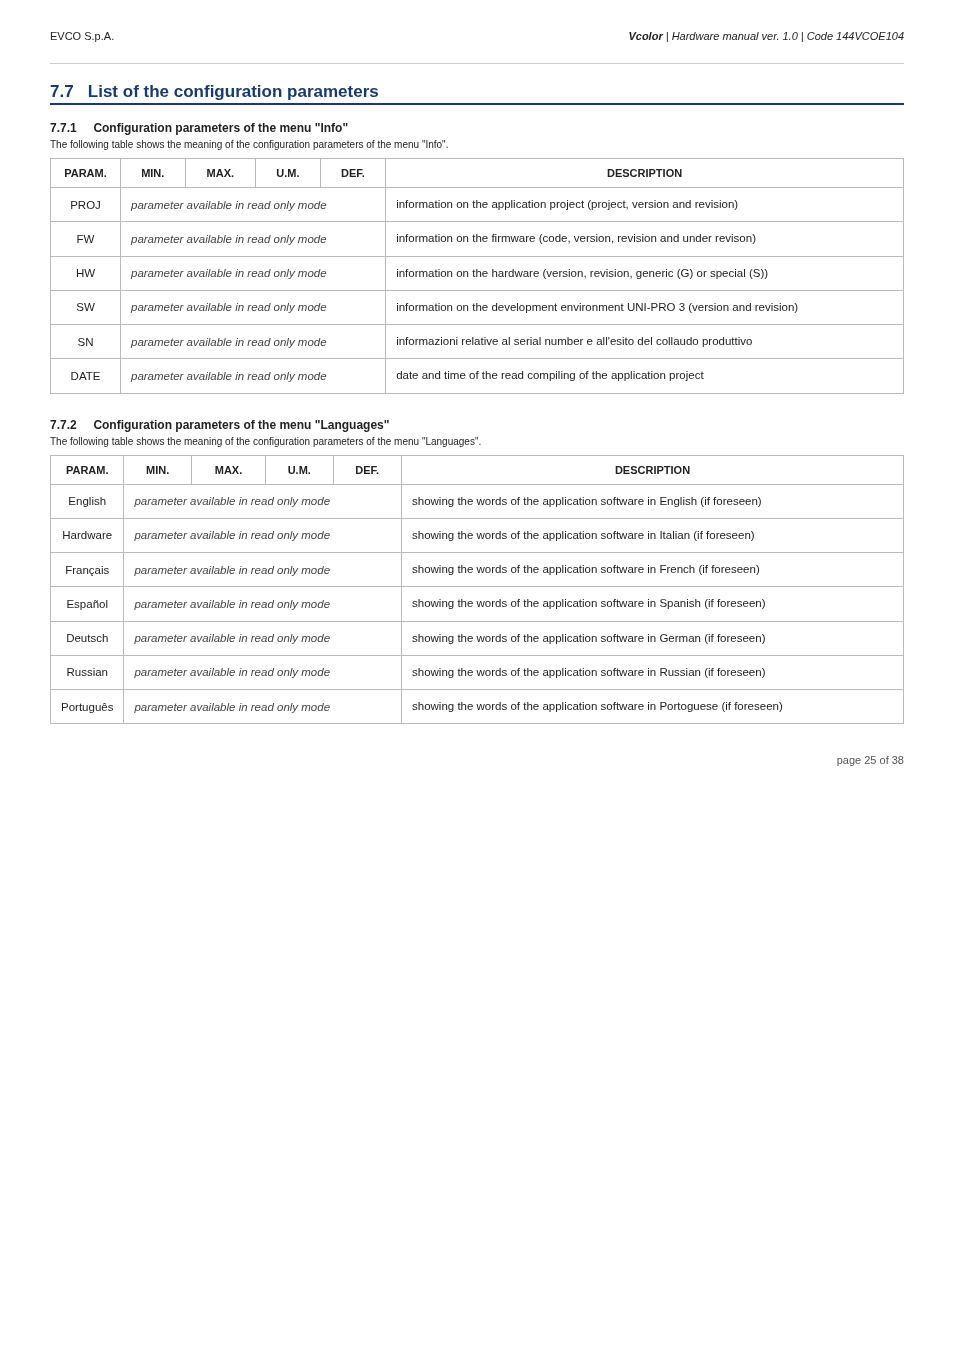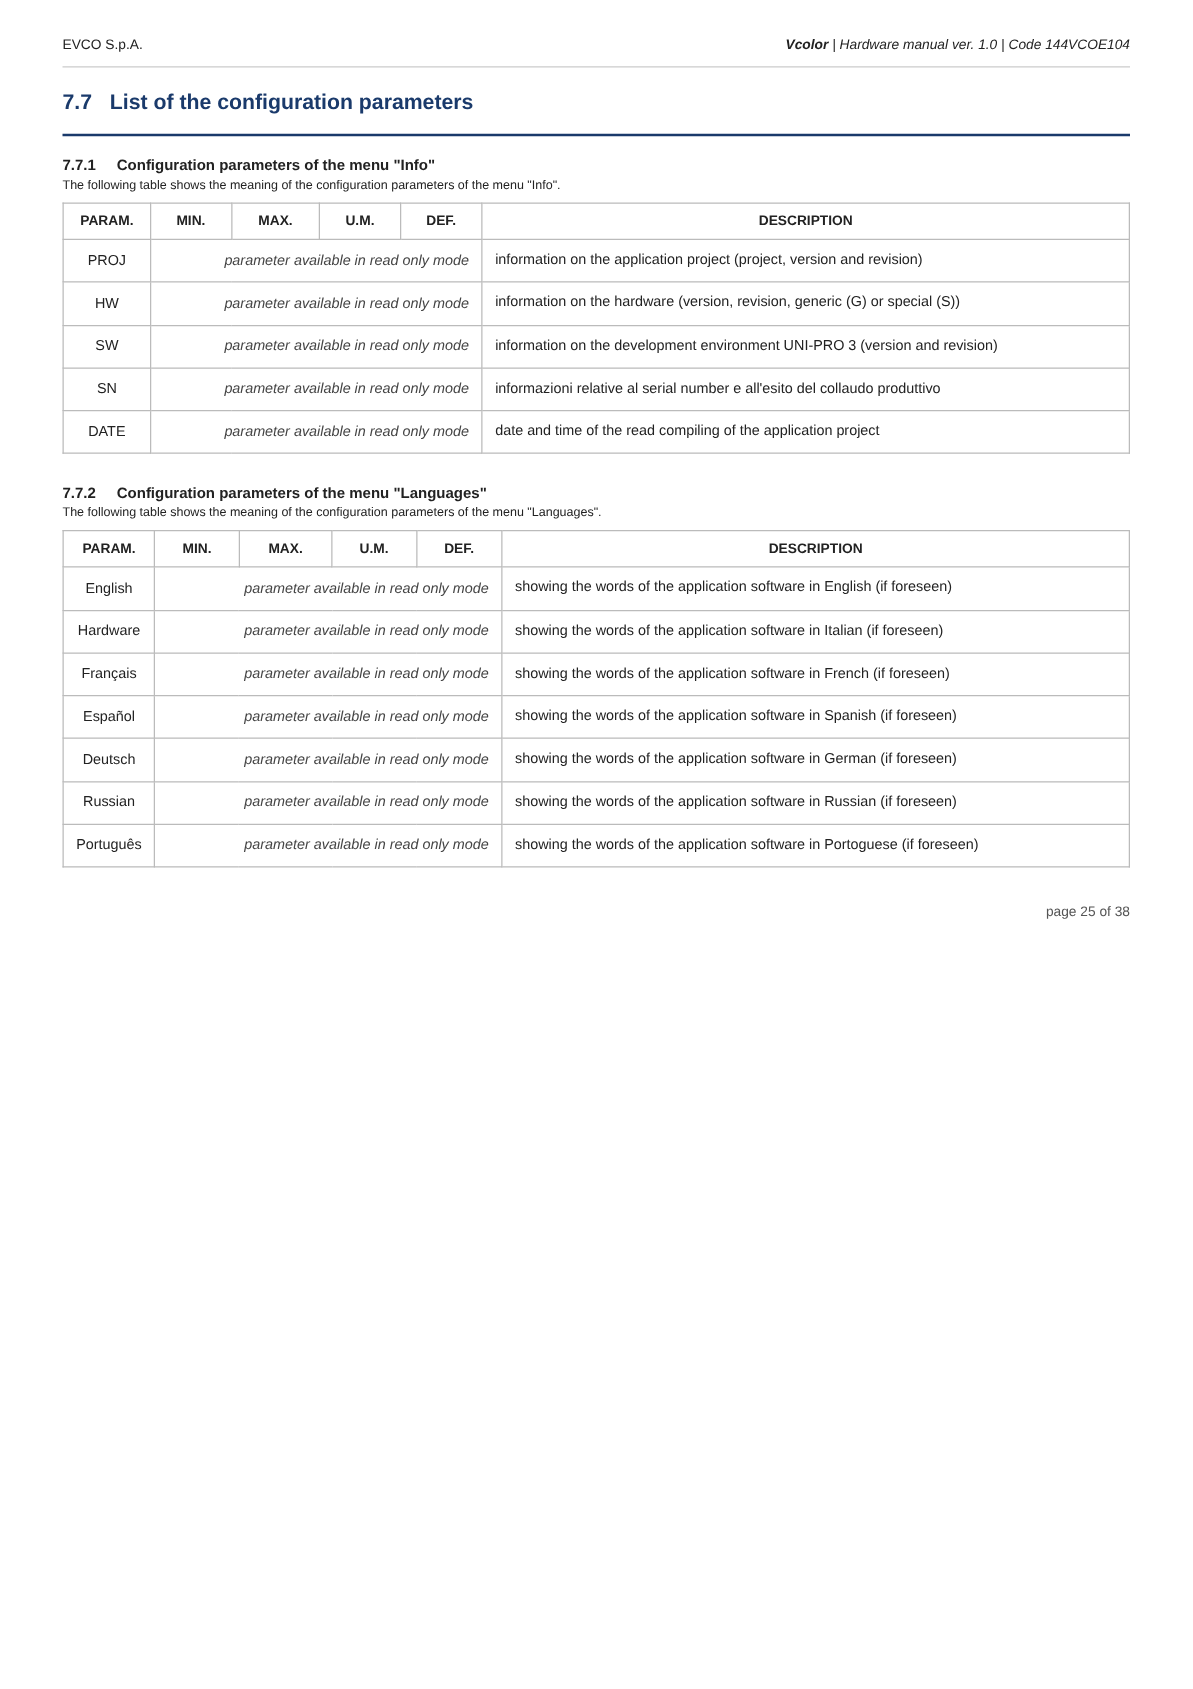--- a/index.html
+++ b/index.html
@@ -10,42 +10,42 @@
       background: #fff;
       width: 954px;
       min-height: 1351px;
       padding: 30px 50px 40px 50px;
     }
     .page-header {
       display: flex;
       justify-content: space-between;
       align-items: center;
       border-bottom: 1px solid #ccc;
-      padding-bottom: 11px;
+      padding-bottom: 21px;
       margin-bottom: 18px;
       font-size: 11px;
     }
     .page-header .company {
       font-weight: normal;
       font-size: 11px;
     }
     .page-header .doc-info {
       font-style: italic;
       font-size: 11px;
     }
     .page-header .doc-info span.product {
       font-weight: bold;
     }
 
     h2 {
       font-size: 17px;
       font-weight: bold;
       color: #1a3a6b;
       border-bottom: 2px solid #1a3a6b;
-      padding-bottom: 15px;
+      padding-bottom: 1px;
       margin-bottom: 10px;
     }
     h3 {
       font-size: 12px;
       font-weight: bold;
       margin-bottom: 4px;
       margin-top: 16px;
     }
     .section-intro {
       font-size: 10px;
@@ -72,21 +72,21 @@
     }
     table tbody tr td {
       vertical-align: middle;
     }
     table tbody tr td:first-child {
       text-align: center;
       font-weight: normal;
       width: 70px;
     }
     table tbody tr td:nth-child(2) {
-      text-align: right;
+      text-align: left;
       color: #444;
     }
     
     .merged-cell {
       text-align: center;
       font-style: italic;
       color: #444;
     }
     .desc-cell {
       font-size: 11.5px;
@@ -131,20 +131,25 @@
       <th>DESCRIPTION</th>
     </tr>
   </thead>
   <tbody id="table-7-7-1-body">
   <tr>
     <td>PROJ</td>
     <td colspan="4" class="merged-cell">parameter available in read only mode</td>
     <td class="desc-cell">information on the application project (project, version and revision)</td>
   </tr>
       <tr>
+    <td>FW</td>
+    <td colspan="4" class="merged-cell">parameter available in read only mode</td>
+    <td class="desc-cell">information on the firmware (code, version, revision and under revison)</td>
+  </tr>
+      <tr>
     <td>HW</td>
     <td colspan="4" class="merged-cell">parameter available in read only mode</td>
     <td class="desc-cell">information on the hardware (version, revision, generic (G) or special (S))</td>
   </tr>
       <tr>
     <td>SW</td>
     <td colspan="4" class="merged-cell">parameter available in read only mode</td>
     <td class="desc-cell">information on the development environment UNI-PRO 3 (version and revision)</td>
   </tr>
       <tr>

